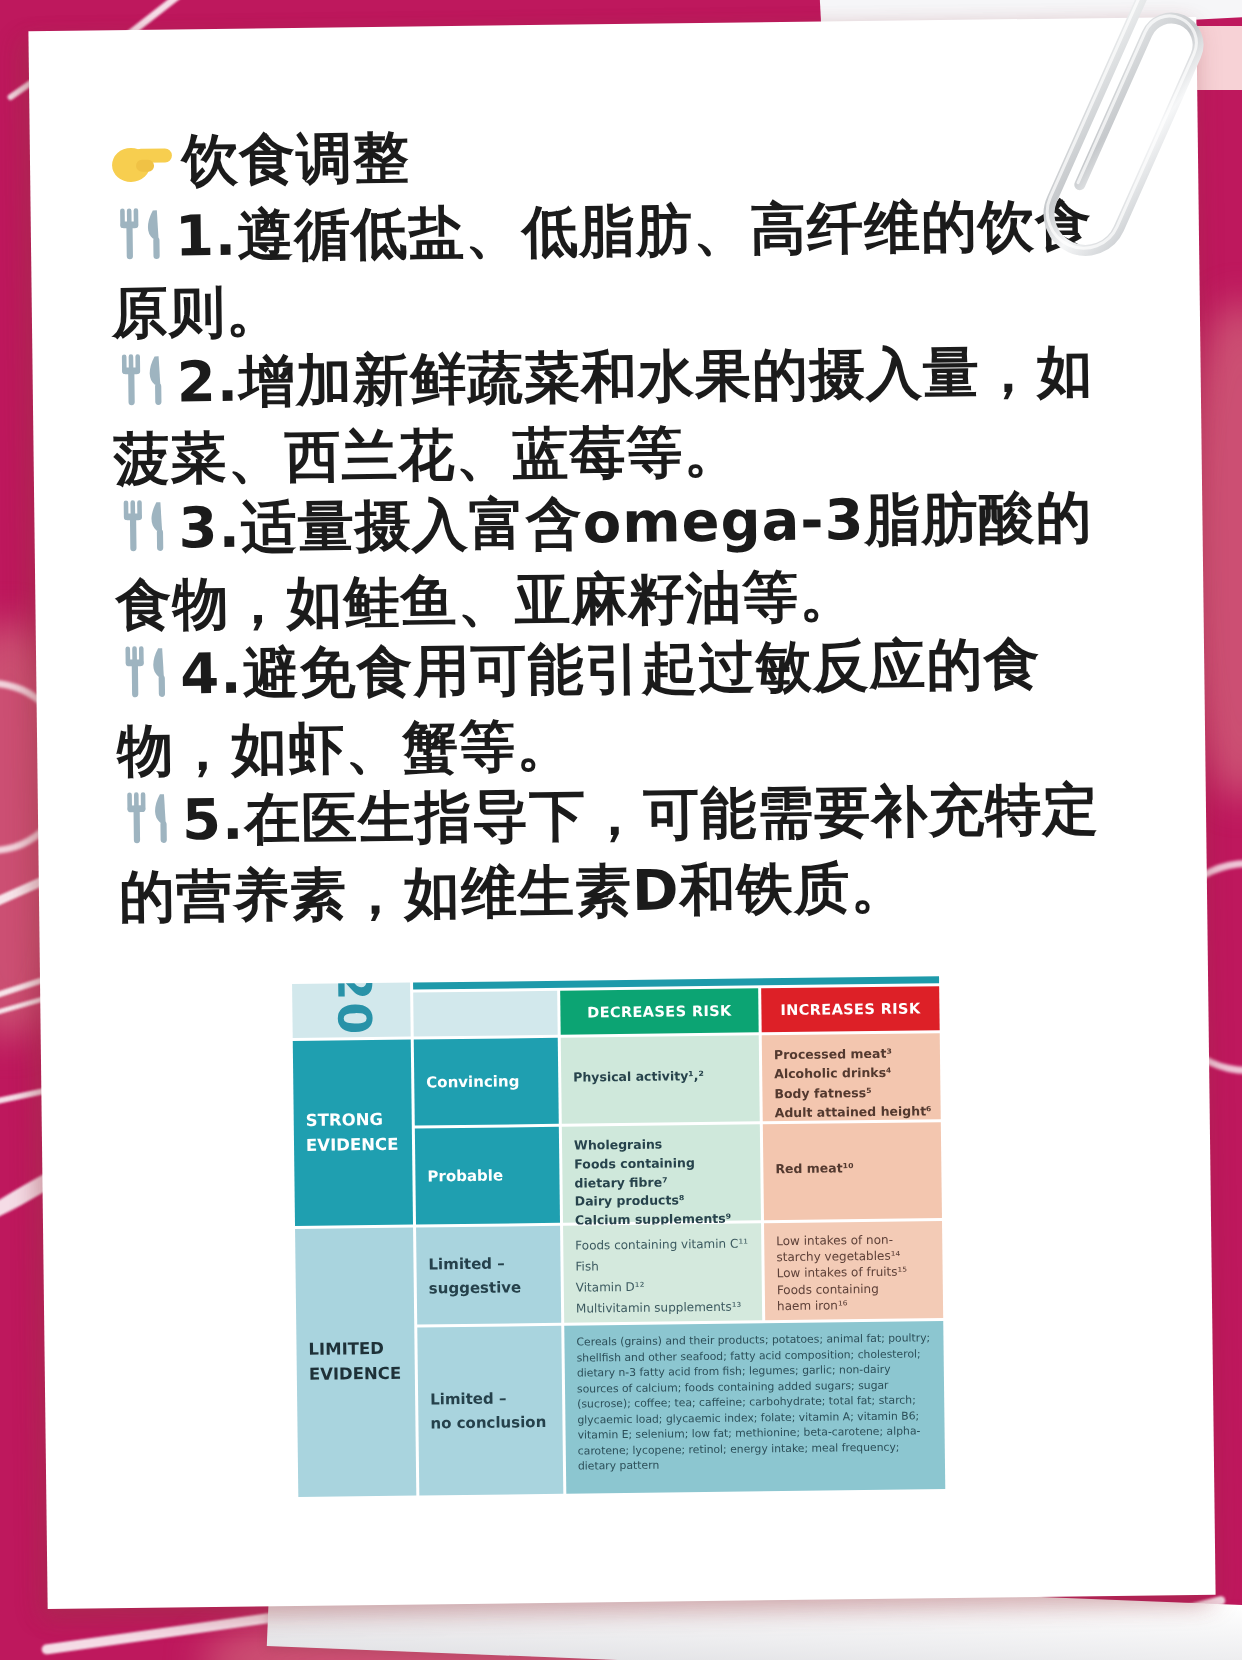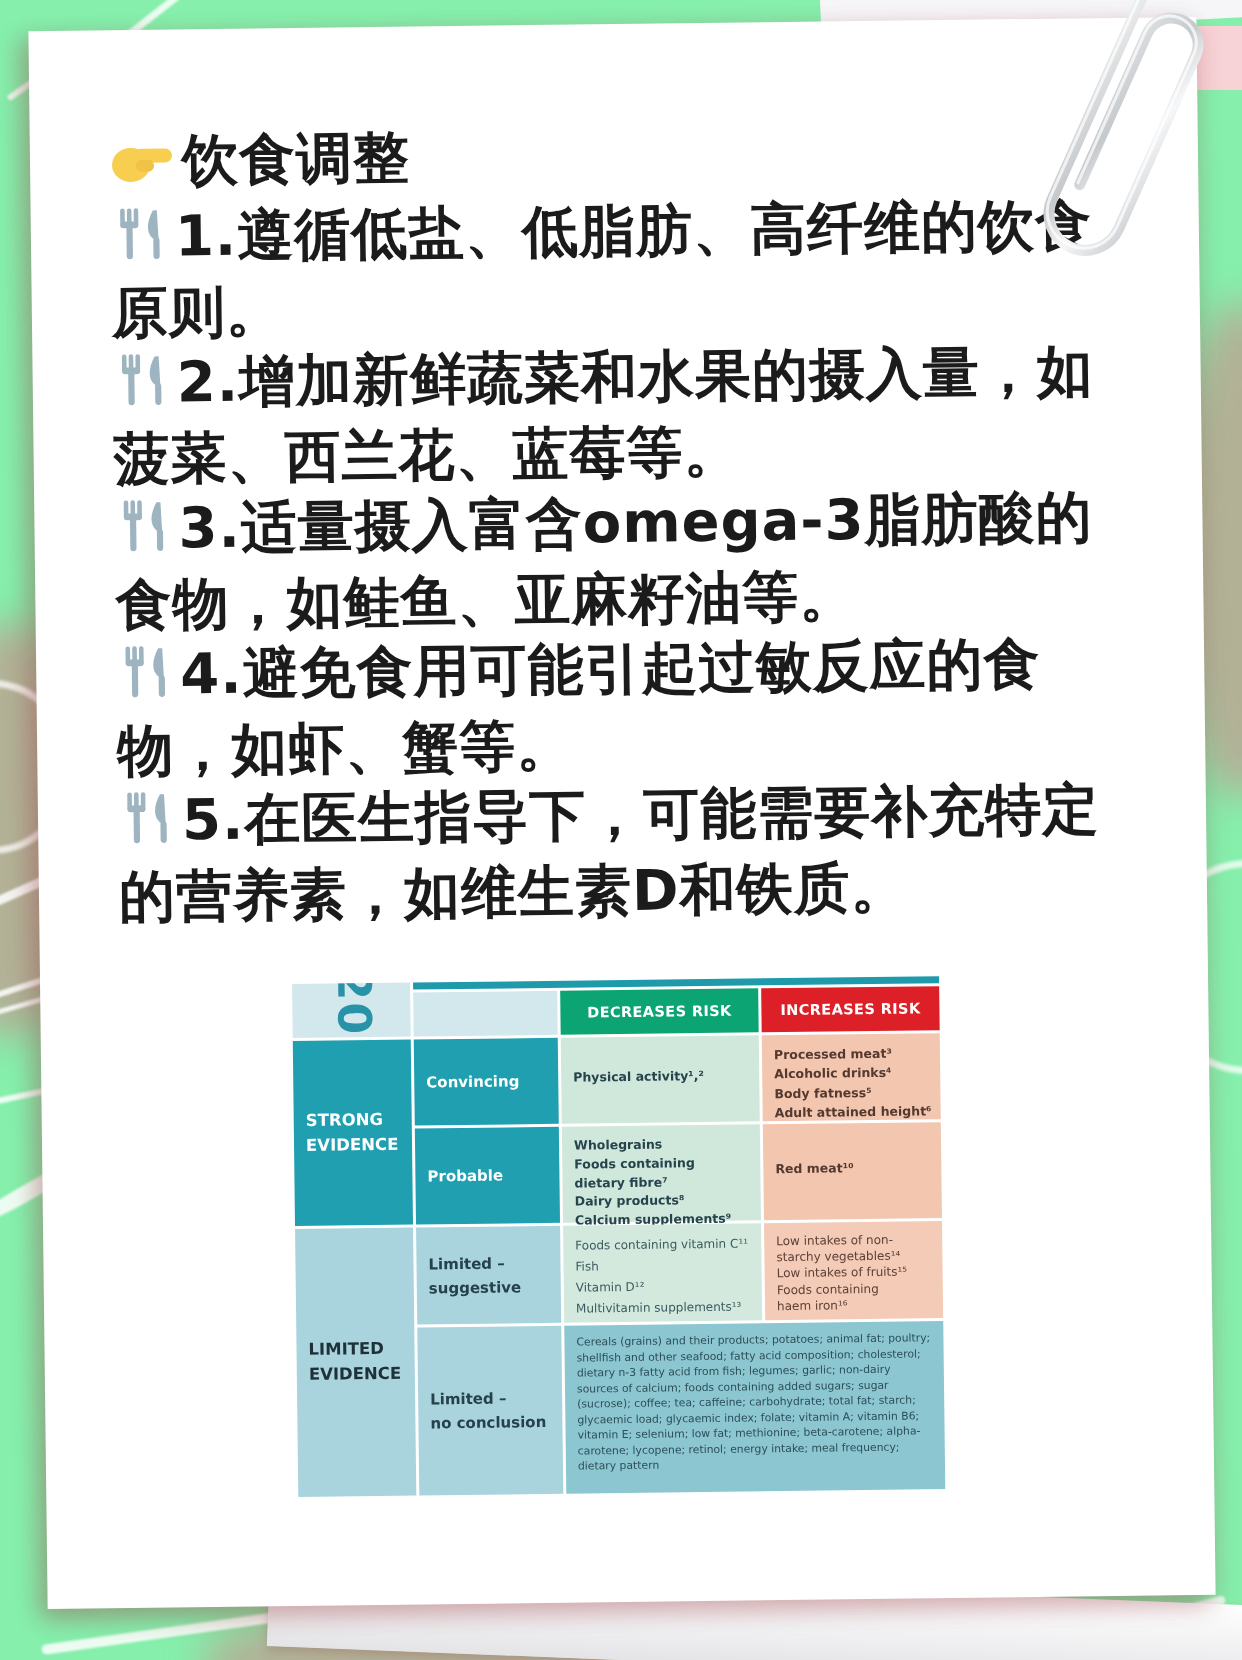--- a/index.html
+++ b/index.html
@@ -1,20 +1,20 @@
 <!DOCTYPE html>
 <html><head>
 <meta charset="utf-8">
 <style>
   html,body{margin:0;padding:0;}
   body{width:1242px;height:1660px;position:relative;overflow:hidden;
        font-family:"DejaVu Sans","Liberation Sans",sans-serif;}
 
   
-  .stage{position:absolute;inset:0;background:#86efac;overflow:hidden;}
+  .stage{position:absolute;inset:0;background:#be185d;overflow:hidden;}
   .marble-dark{position:absolute;background:rgba(215,125,133,.55);filter:blur(18px);border-radius:50%;}
   .streak{position:absolute;background:#fff;opacity:.85;border-radius:10px;filter:blur(1.2px);}
   .ring{position:absolute;border:7px solid #fff;border-radius:50%;opacity:.75;filter:blur(1.5px);}
 
   .stripe-top-right{position:absolute;left:1196px;top:26px;width:46px;height:64px;background:#f7d2d6;}
 
   .sheet-top{position:absolute;left:820px;top:-34px;width:430px;height:62px;background:#f6f6f8;transform:rotate(-3deg);}
   .sheet-bottom{position:absolute;left:268px;top:1586px;width:1000px;height:80px;
      background:linear-gradient(180deg,#ffffff 0%,#ededef 70%,#e4e4e7 100%);
      transform:rotate(2.3deg);box-shadow:0 4px 10px rgba(140,60,70,.25);}

